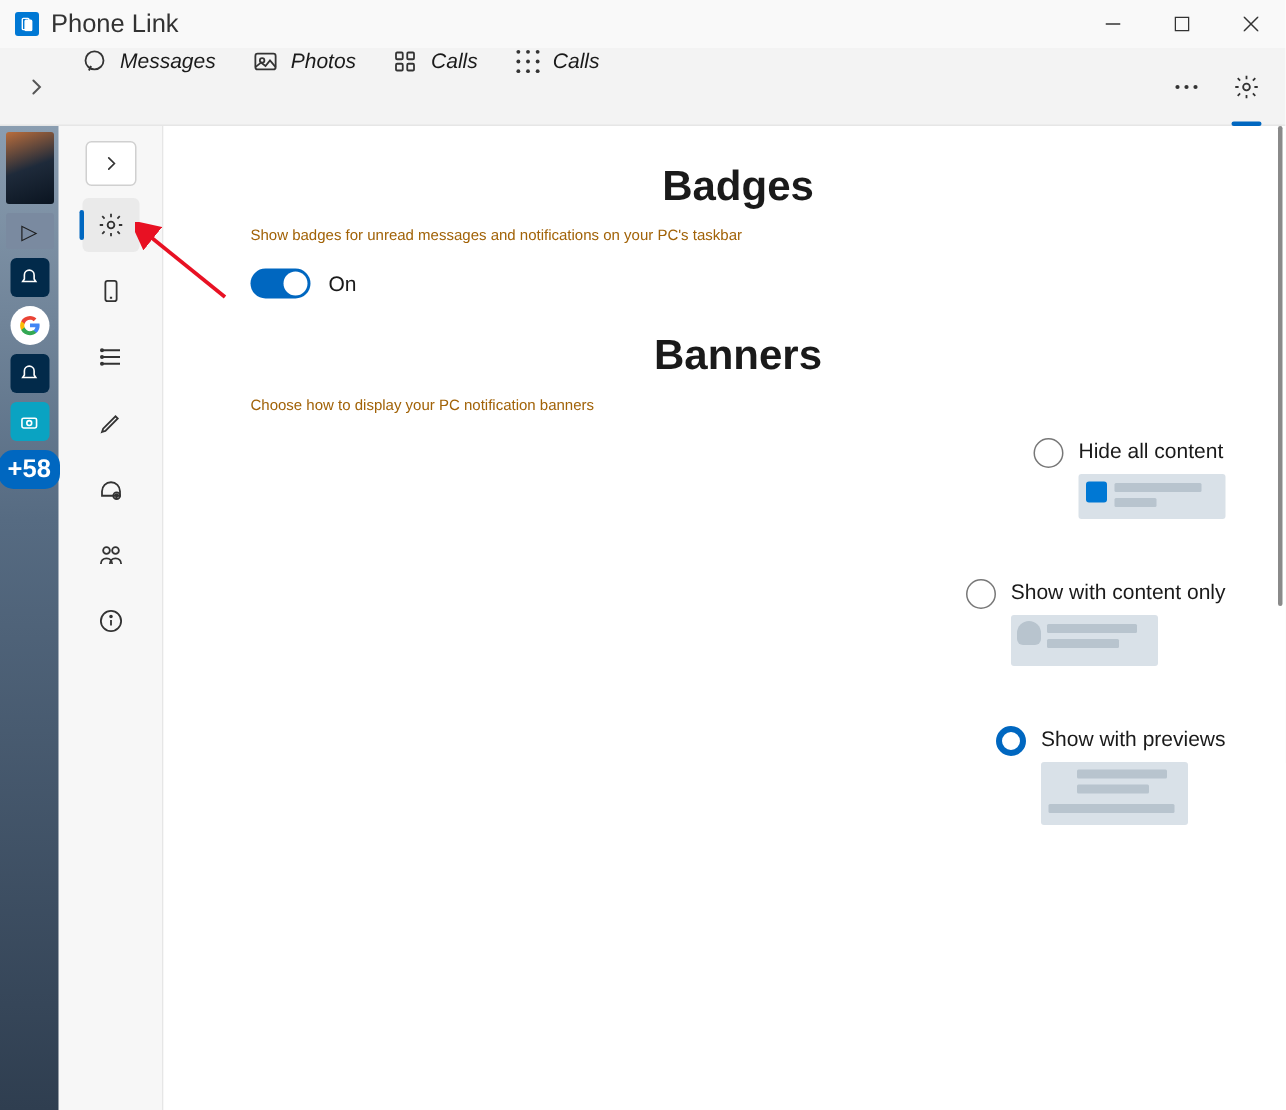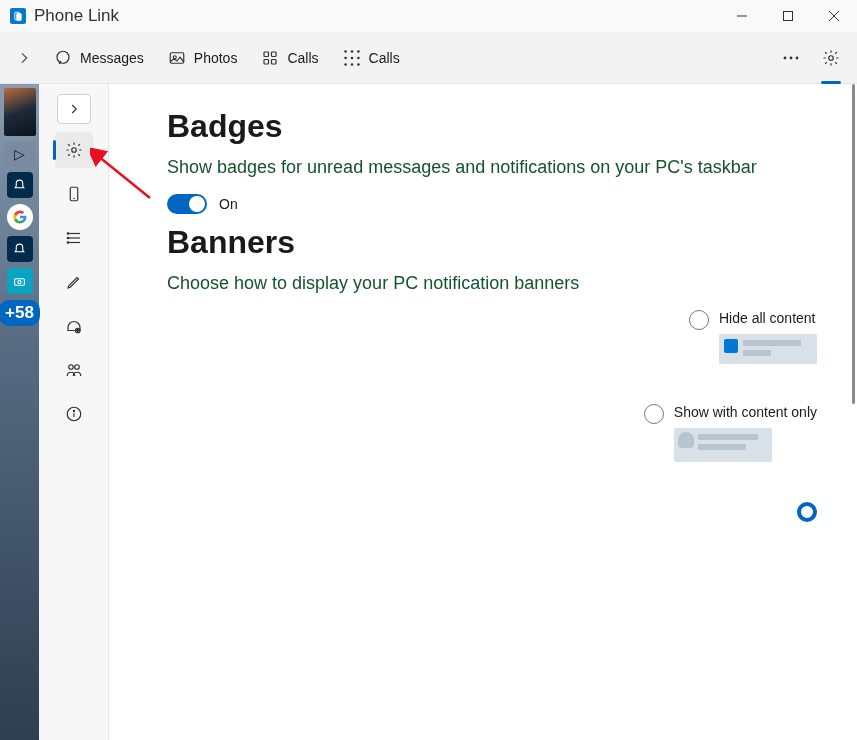--- a/index.html
+++ b/index.html
@@ -49,27 +49,28 @@
     display: flex;
     align-items: center;
     padding: 0 6px;
     background: #f3f3f3;
   }
   .topnav-back {
     width: 36px; height: 36px;
     display: flex; align-items: center; justify-content: center;
   }
   .topnav-item {
-    display: flex; align-items: center;
+    display: flex; align-items: flex-start;
     height: 52px;
     padding: 0 12px;
     gap: 8px;
     font-size: 14px;
     color: #1a1a1a;
     cursor: pointer;
+    font-style: italic;
   }
   .topnav-item svg { width: 18px; height: 18px; }
   .topnav-spacer { flex: 1; }
   .topnav-more, .topnav-settings {
     width: 40px; height: 40px;
     display: flex; align-items: center; justify-content: center;
   }
   .topnav-settings { position: relative; }
   .topnav-settings::after {
     content: ""; position: absolute; bottom: -6px; left: 10px; right: 10px;
@@ -176,32 +177,33 @@
 
   
   .content {
     flex: 1;
     padding: 24px 40px 24px 58px;
     overflow-y: auto;
     position: relative;
     background: #ffffff;
   }
   .content h2 {
-    font-size: 32px;
+    font-size: 28px;
     font-weight: 600;
     margin-bottom: 12px;
+    text-align: center;
   }
   .content p.desc {
-    font-size: 18px;
-    color: #14532d;
+    font-size: 10px;
+    color: #a16207;
     margin-bottom: 16px;
   }
   .toggle-row {
     display: flex; align-items: center; gap: 12px;
-    margin-bottom: 10px;
+    margin-bottom: 22px;
   }
   .toggle {
     width: 40px; height: 20px;
     background: #0067c0;
     border-radius: 10px;
     position: relative;
   }
   .toggle::after {
     content: "";
     position: absolute;
@@ -494,20 +496,29 @@
           <div class="preview sender">
             <div class="pv-avatar"></div>
             <div class="pv-line1" style="width:60px"></div>
             <div class="pv-line2" style="width:48px"></div>
           </div>
         </div>
       </div>
 
       <div class="radio-row">
         <div class="radio selected"></div>
+        <div class="radio-content">
+          <span>Show with previews</span>
+          <div class="preview full">
+            <div class="pv-avatar" style="top:4px"></div>
+            <div class="pv-line1" style="width:60px;top:5px"></div>
+            <div class="pv-line2" style="width:48px;top:15px"></div>
+            <div style="position:absolute;left:5px;top:28px;height:6px;width:84px;background:#b8c4ce;border-radius:1px"></div>
+          </div>
+        </div>
       </div>
     </div>
   </div>
 </div>
 
 <svg class="arrow" width="70" height="60">
   <defs>
     <marker id="ah" markerWidth="8" markerHeight="8" refX="2" refY="4" orient="auto">
       <path d="M0,0 L8,4 L0,8 z" fill="#e81123"></path>
     </marker>

